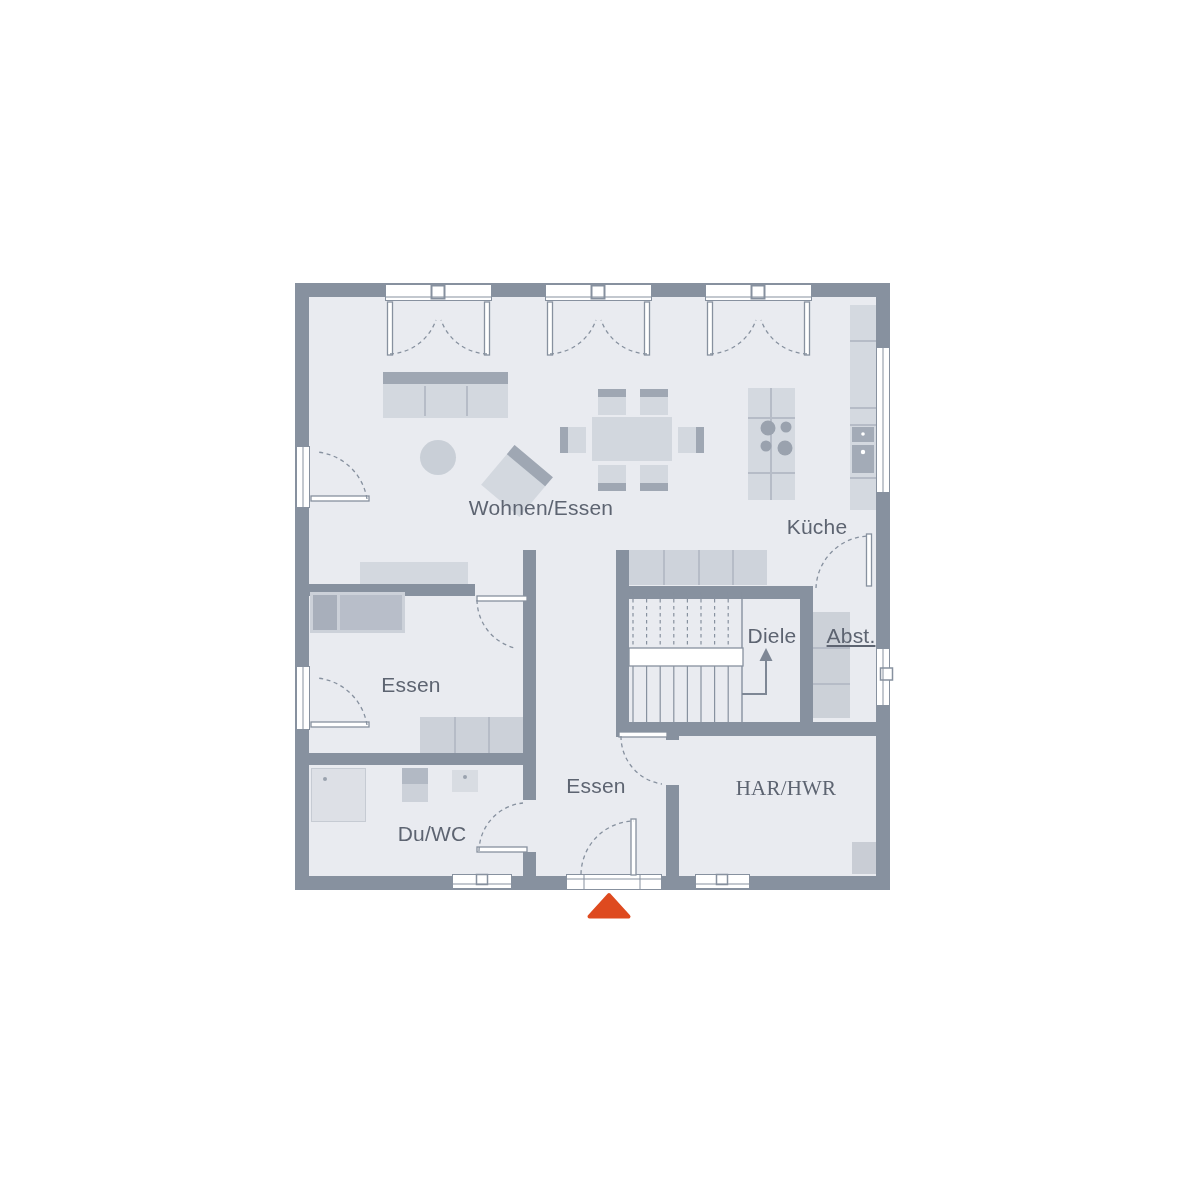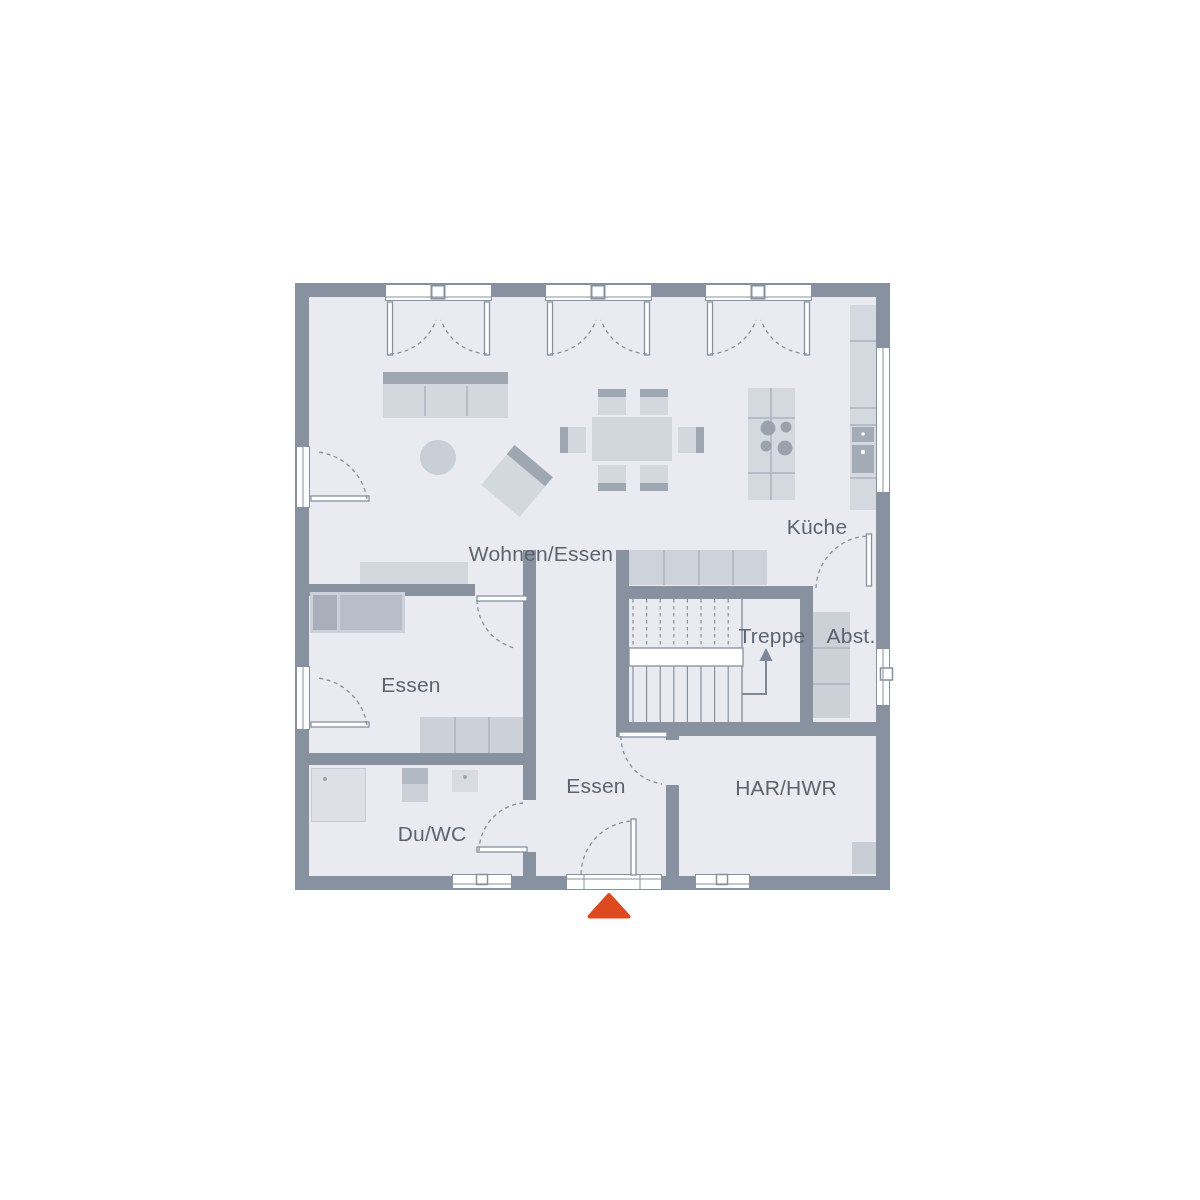--- a/index.html
+++ b/index.html
@@ -218,22 +218,22 @@
         <circle cx="863" cy="452" r="2.2"></circle>
     </g>
     <g fill="#9aa2ae">
       <circle cx="325" cy="779" r="2"></circle>
         <circle cx="465" cy="777" r="2"></circle>
     </g>
 
     <path d="M 609 895 L 628.5 916.5 L 589.5 916.5 Z" fill="#de4a1f" stroke="#de4a1f" stroke-width="4" stroke-linejoin="round"></path>
   </svg>
 
-  <div class="lbl" style="left:541px;top:554px;">Wohnen/Essen</div>
+  <div class="lbl" style="left:541px;top:508px;">Wohnen/Essen</div>
   <div class="lbl" style="left:817px;top:527px;">Küche</div>
   <div class="lbl" style="left:411px;top:685px;">Essen</div>
-  <div class="lbl" style="left:772px;top:636px;">Treppe</div>
-  <div class="lbl" style="left:851px;top:636px;">Abst.</div>
+  <div class="lbl" style="left:772px;top:636px;">Diele</div>
+  <div class="lbl" style="left:851px;top:636px;text-decoration:underline;">Abst.</div>
   <div class="lbl" style="left:596px;top:786px;">Essen</div>
   <div class="lbl" style="left:432px;top:834px;">Du/WC</div>
-  <div class="lbl" style="left:786px;top:788px;">HAR/HWR</div>
+  <div class="lbl" style="left:786px;top:788px;font-family:Liberation Serif, serif;">HAR/HWR</div>
 
 </div>
 
 </body></html>

